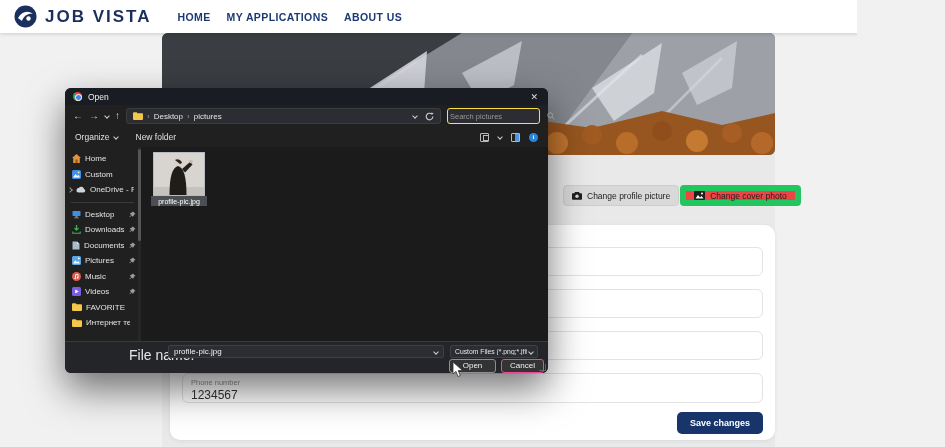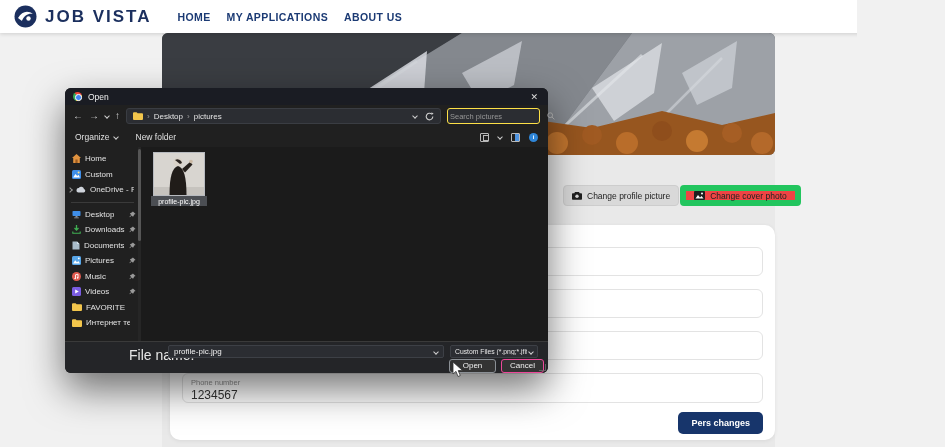--- a/index.html
+++ b/index.html
@@ -216,21 +216,21 @@
       <div class="field" style="top:64px">
         <input type="text" style="">
       </div>
       <div class="field" style="top:106px">
         <input type="text" style="">
       </div>
       <div class="field" style="top:148px; height:30px">
         <span class="phone-label">Phone number</span>
         <span class="phone-value">1234567</span>
       </div>
-      <button class="save-btn">Pers changes</button>
+      <button class="save-btn">Save changes</button>
     </div>
   </div>
 
   <div class="dialog">
 
     <div class="titlebar">
       <span class="chrome-ball"></span>
       <span class="title-text">Open</span>
       <span class="close-x">✕</span>
     </div>

